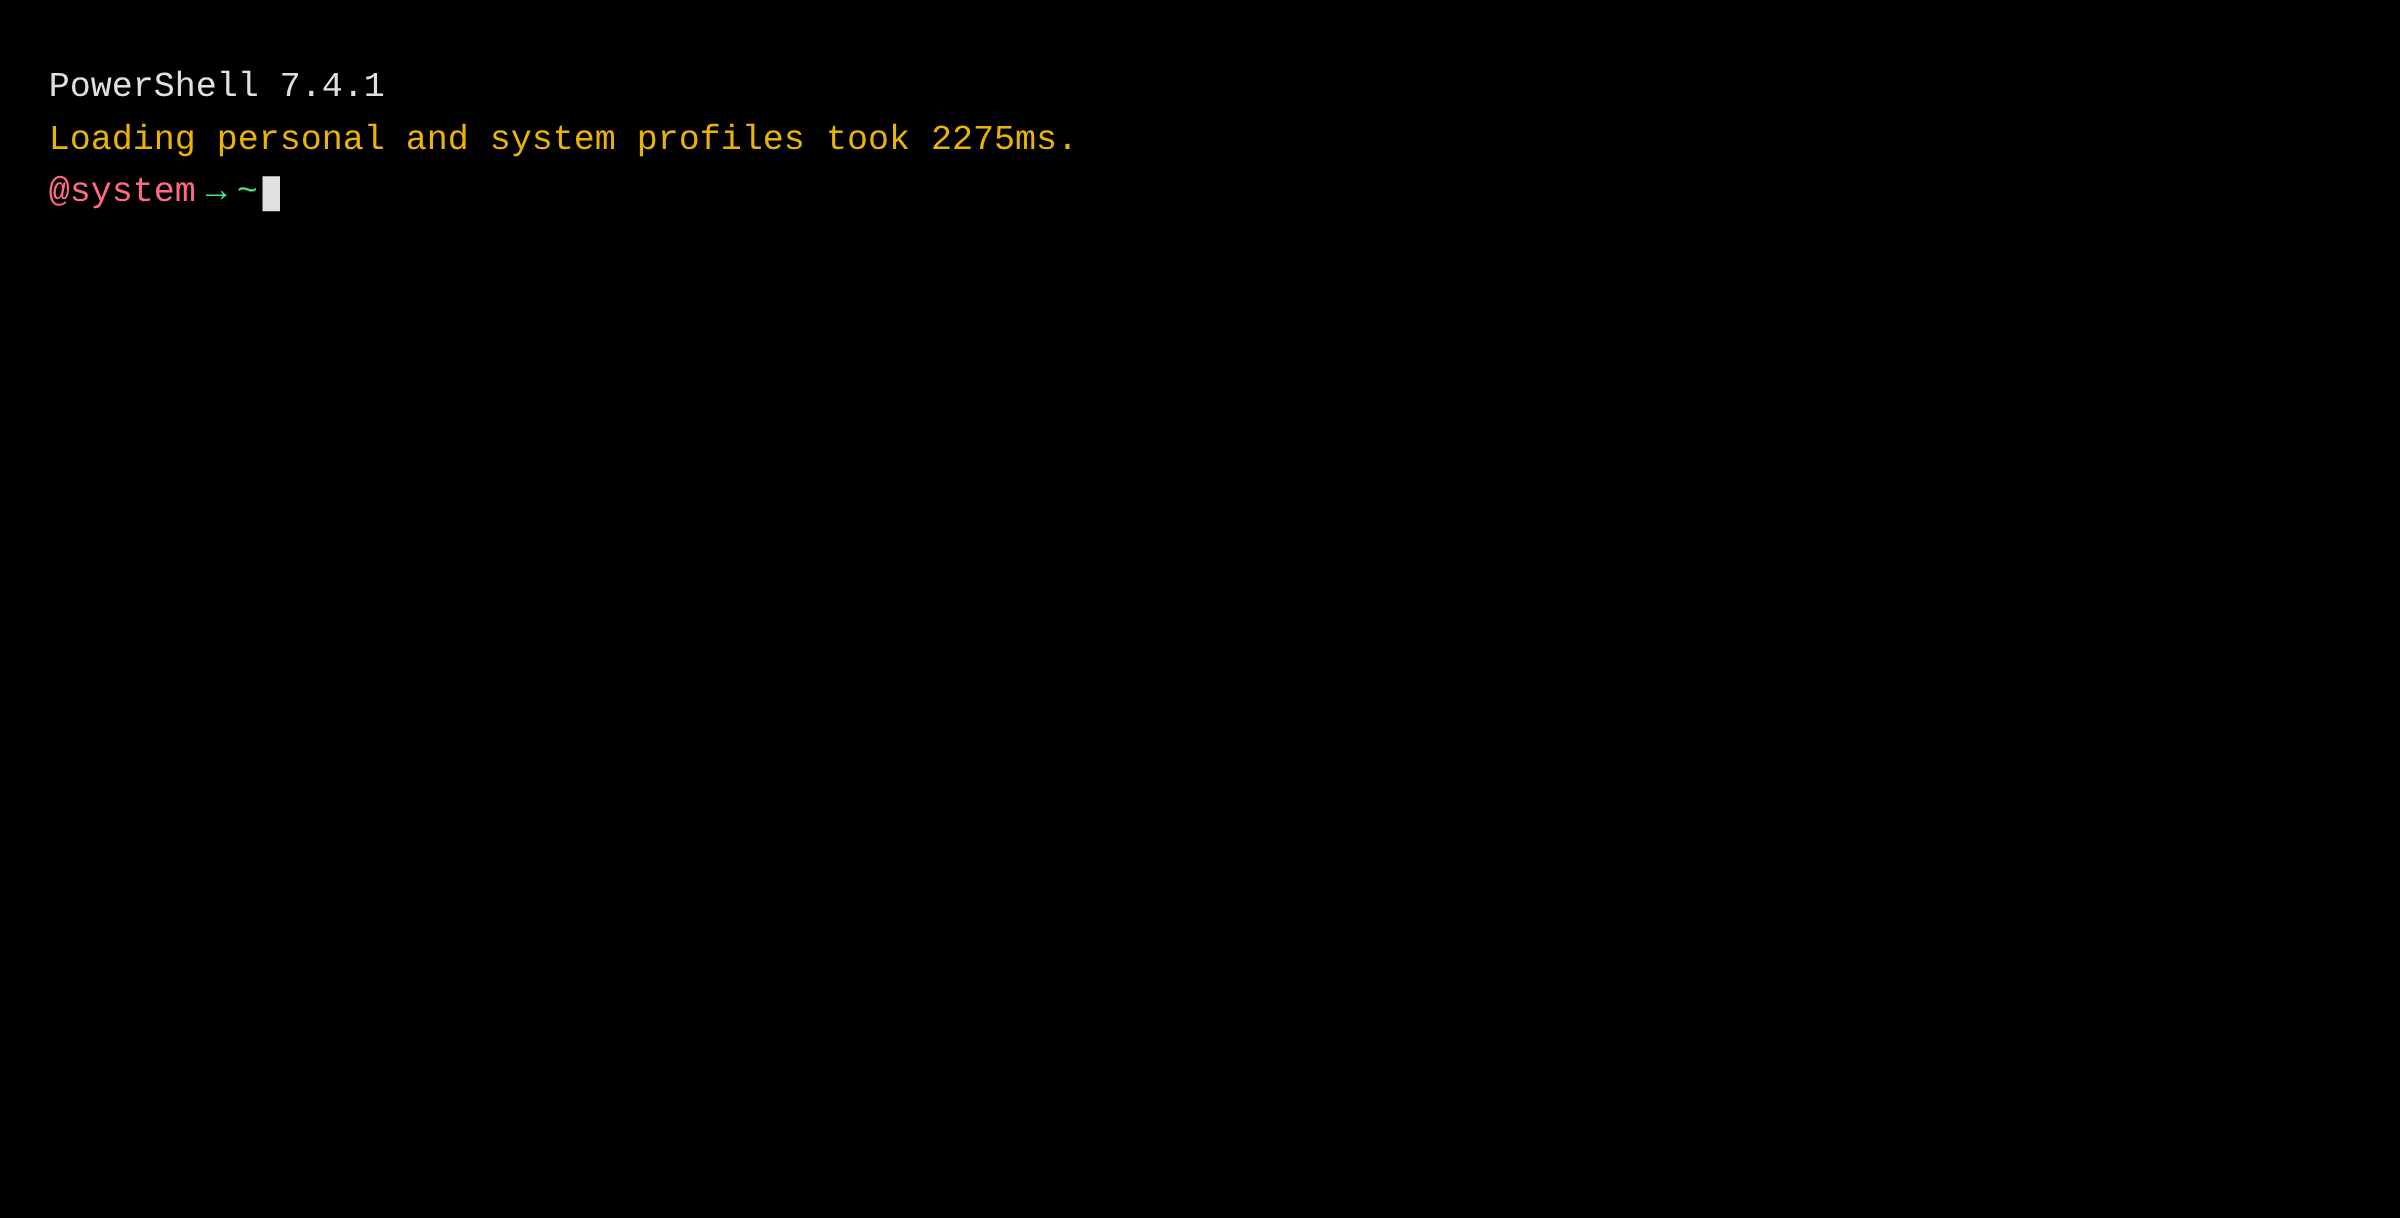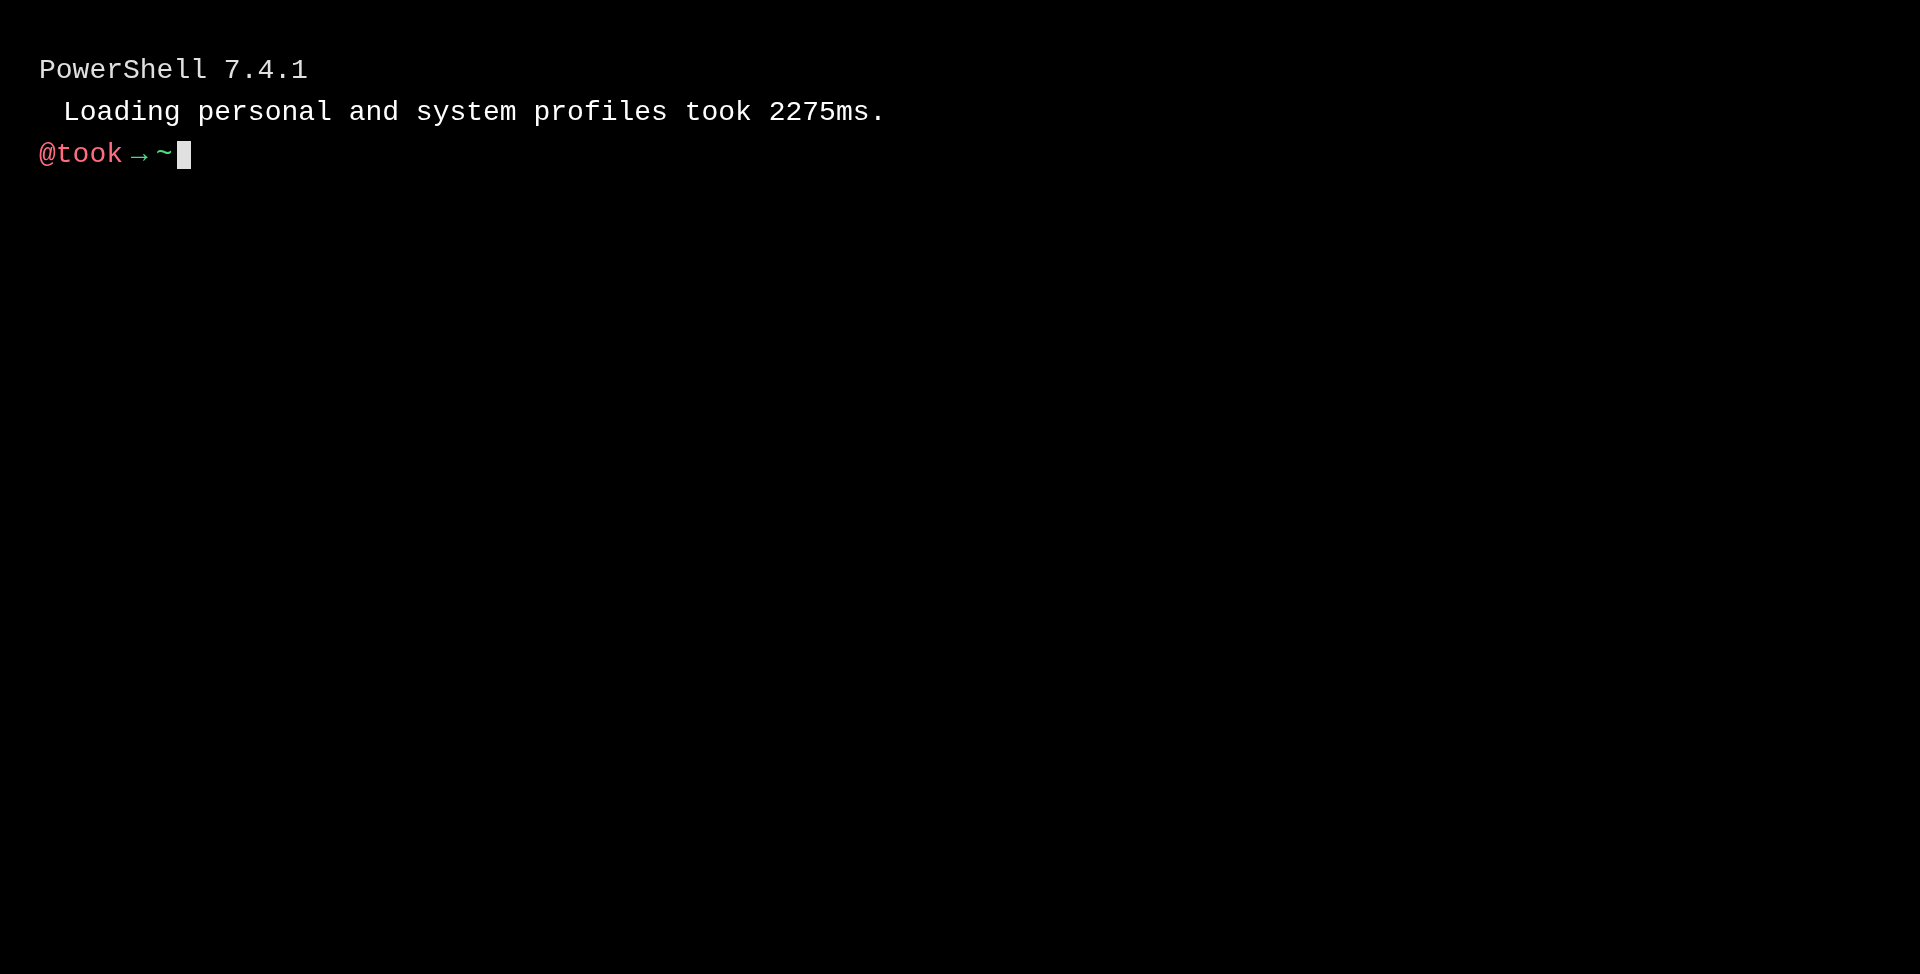--- a/index.html
+++ b/index.html
@@ -28,22 +28,21 @@
     .line {
       display: block;
       white-space: pre;
     }
 
     .line-version {
       color: #e0e0e0;
     }
 
     .line-loading {
-      color: #ffffff;
-      margin-left: 24px;
+      color: #eab308;
     }
 
     .line-prompt {
       display: flex;
       align-items: center;
       gap: 0;
     }
 
     .prompt-user {
       color: #ff6b81;
@@ -73,18 +72,18 @@
       50% { opacity: 0; }
     }
   </style>
 </head>
 <body>
 
 <div class="terminal">
   <span class="line line-version">PowerShell 7.4.1</span>
   <span class="line line-loading">Loading personal and system profiles took 2275ms.</span>
   <div class="line line-prompt">
-    <span class="prompt-user">@took</span>
+    <span class="prompt-user">@system</span>
     <span class="prompt-arrow">→</span>
     <span class="prompt-dir">~</span>
     <span class="prompt-cursor"></span>
   </div>
 </div>
 
 </body></html>

